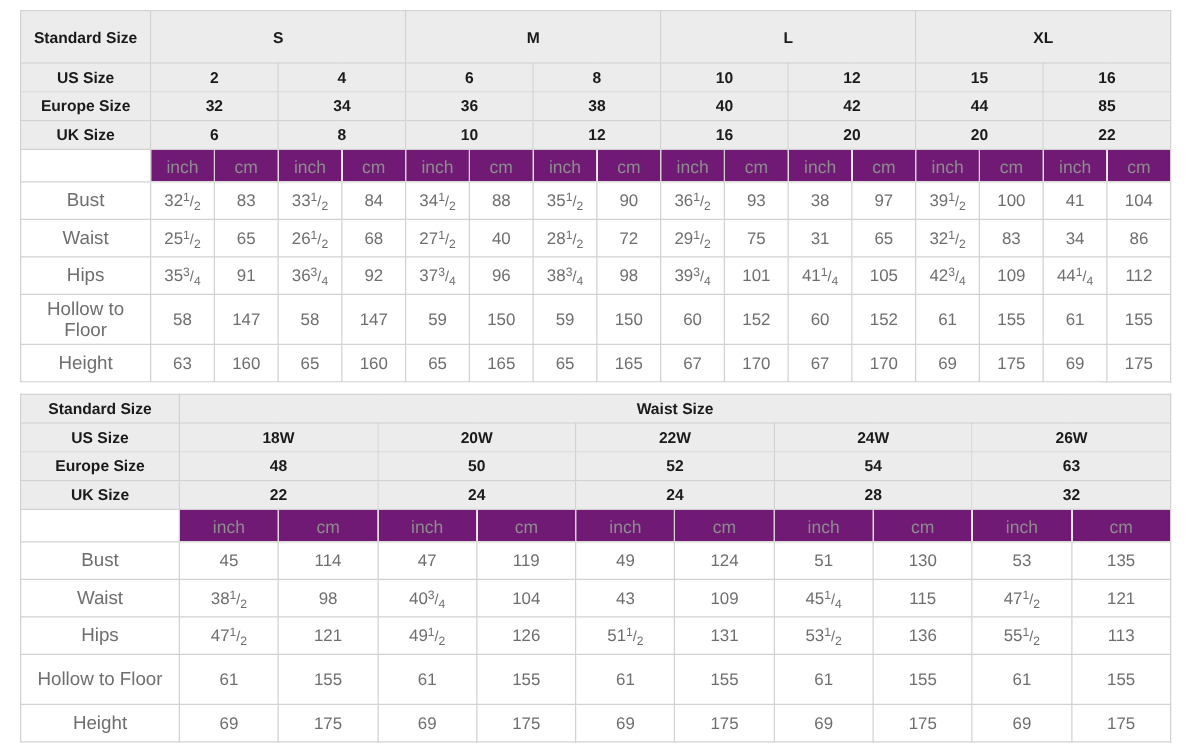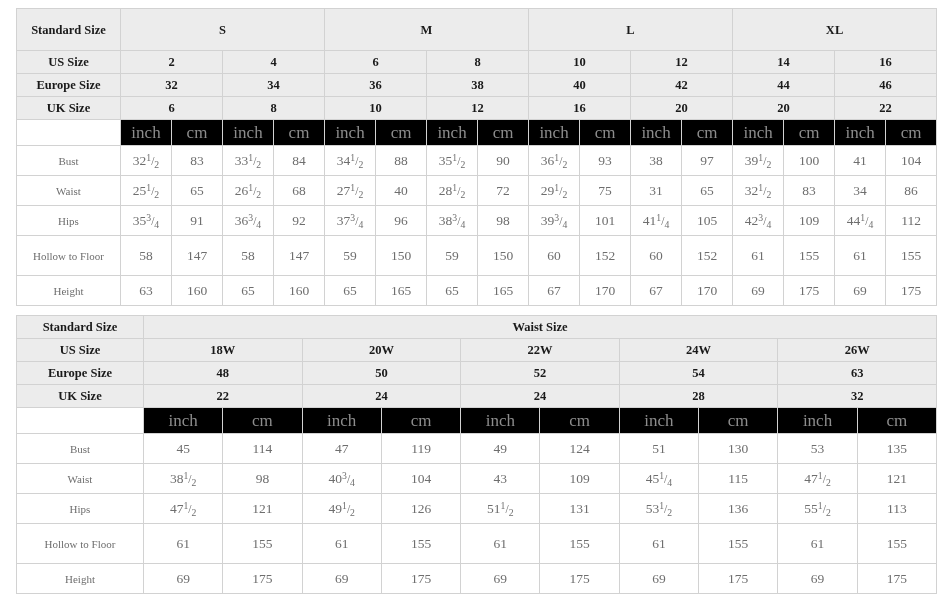--- a/index.html
+++ b/index.html
@@ -13,21 +13,20 @@
     height: 599px;
     font-family: "Liberation Sans", sans-serif;
     overflow: hidden;
   }
   .page {
     position: relative;
     width: 896px;
     height: 599px;
     box-sizing: border-box;
     padding: 8px 16px 8px 16px;
-    font-family: Liberation Serif, serif;
   }
   table.sizechart {
     border-collapse: collapse;
     table-layout: fixed;
     width: 920px;
     background: #ffffff;
   }
   table.sizechart td {
     border: 1px solid #d2d2d2;
     text-align: center;
@@ -43,39 +42,39 @@
     font-weight: bold;
     font-size: 12.5px;
     height: 23px;
     line-height: 1.12;
   }
   .hdr-tall {
     height: 42px;
   }
   
   .unit {
-    background: #000000;
+    background: #701a75;
     color: #8d8d8d;
     font-weight: normal;
-    font-size: 17px;
+    font-size: 14px;
     height: 26px;
   }
   
   .data {
     background: #ffffff;
     color: #6e6e6e;
     font-weight: normal;
     font-size: 13.5px;
     height: 30px;
   }
   .rowlabel {
     text-align: left;
     padding-left: 8px;
     color: #6e6e6e;
-    font-size: 11px;
+    font-size: 15px;
     background: #ffffff;
     height: 30px;
   }
   .tall-row .data,
   .tall-row .rowlabel {
     height: 40px;
   }
   .blank {
     background: #ffffff;
     border: 1px solid #d2d2d2;
@@ -138,33 +137,33 @@
           <td class="hdr hdr-tall" colspan="4">XL</td>
         </tr>
         <tr>
           <td class="hdr">US Size</td>
           <td class="hdr" colspan="2">2</td>
           <td class="hdr" colspan="2">4</td>
           <td class="hdr" colspan="2">6</td>
           <td class="hdr" colspan="2">8</td>
           <td class="hdr" colspan="2">10</td>
           <td class="hdr" colspan="2">12</td>
-          <td class="hdr" colspan="2">14</td>
+          <td class="hdr" colspan="2">15</td>
           <td class="hdr" colspan="2">16</td>
         </tr>
         <tr>
           <td class="hdr">Europe Size</td>
           <td class="hdr" colspan="2">32</td>
           <td class="hdr" colspan="2">34</td>
           <td class="hdr" colspan="2">36</td>
           <td class="hdr" colspan="2">38</td>
           <td class="hdr" colspan="2">40</td>
           <td class="hdr" colspan="2">42</td>
           <td class="hdr" colspan="2">44</td>
-          <td class="hdr" colspan="2">46</td>
+          <td class="hdr" colspan="2">85</td>
         </tr>
         <tr>
           <td class="hdr">UK Size</td>
           <td class="hdr" colspan="2">6</td>
           <td class="hdr" colspan="2">8</td>
           <td class="hdr" colspan="2">10</td>
           <td class="hdr" colspan="2">12</td>
           <td class="hdr" colspan="2">16</td>
           <td class="hdr" colspan="2">20</td>
           <td class="hdr" colspan="2">20</td>

